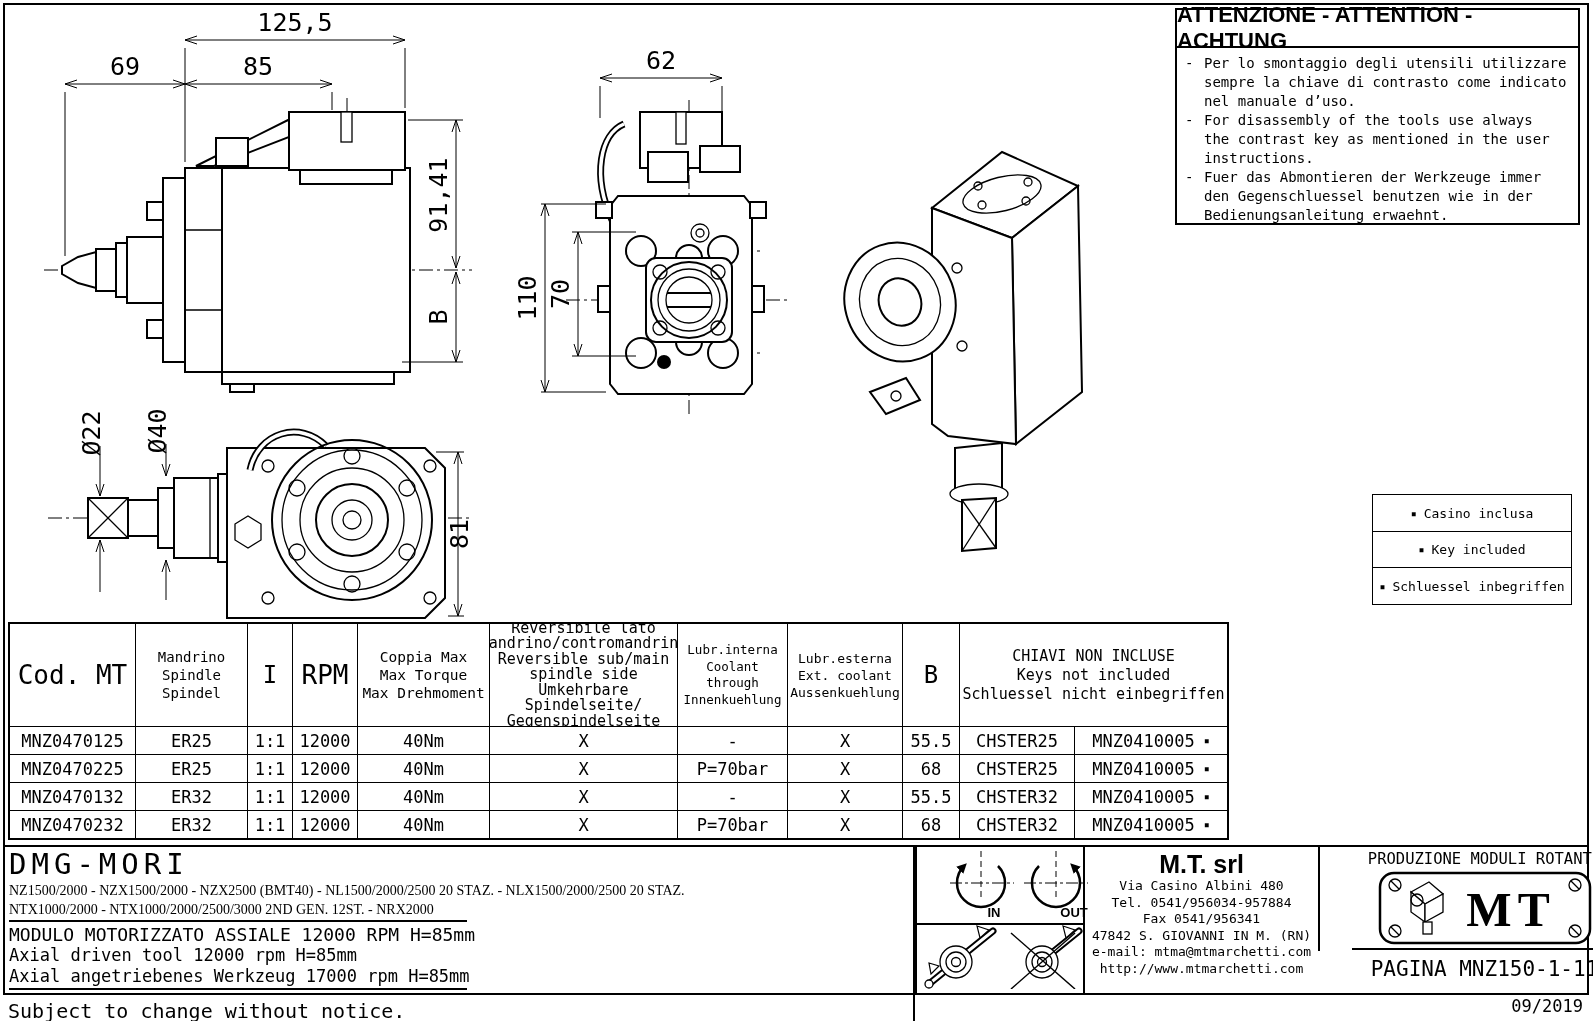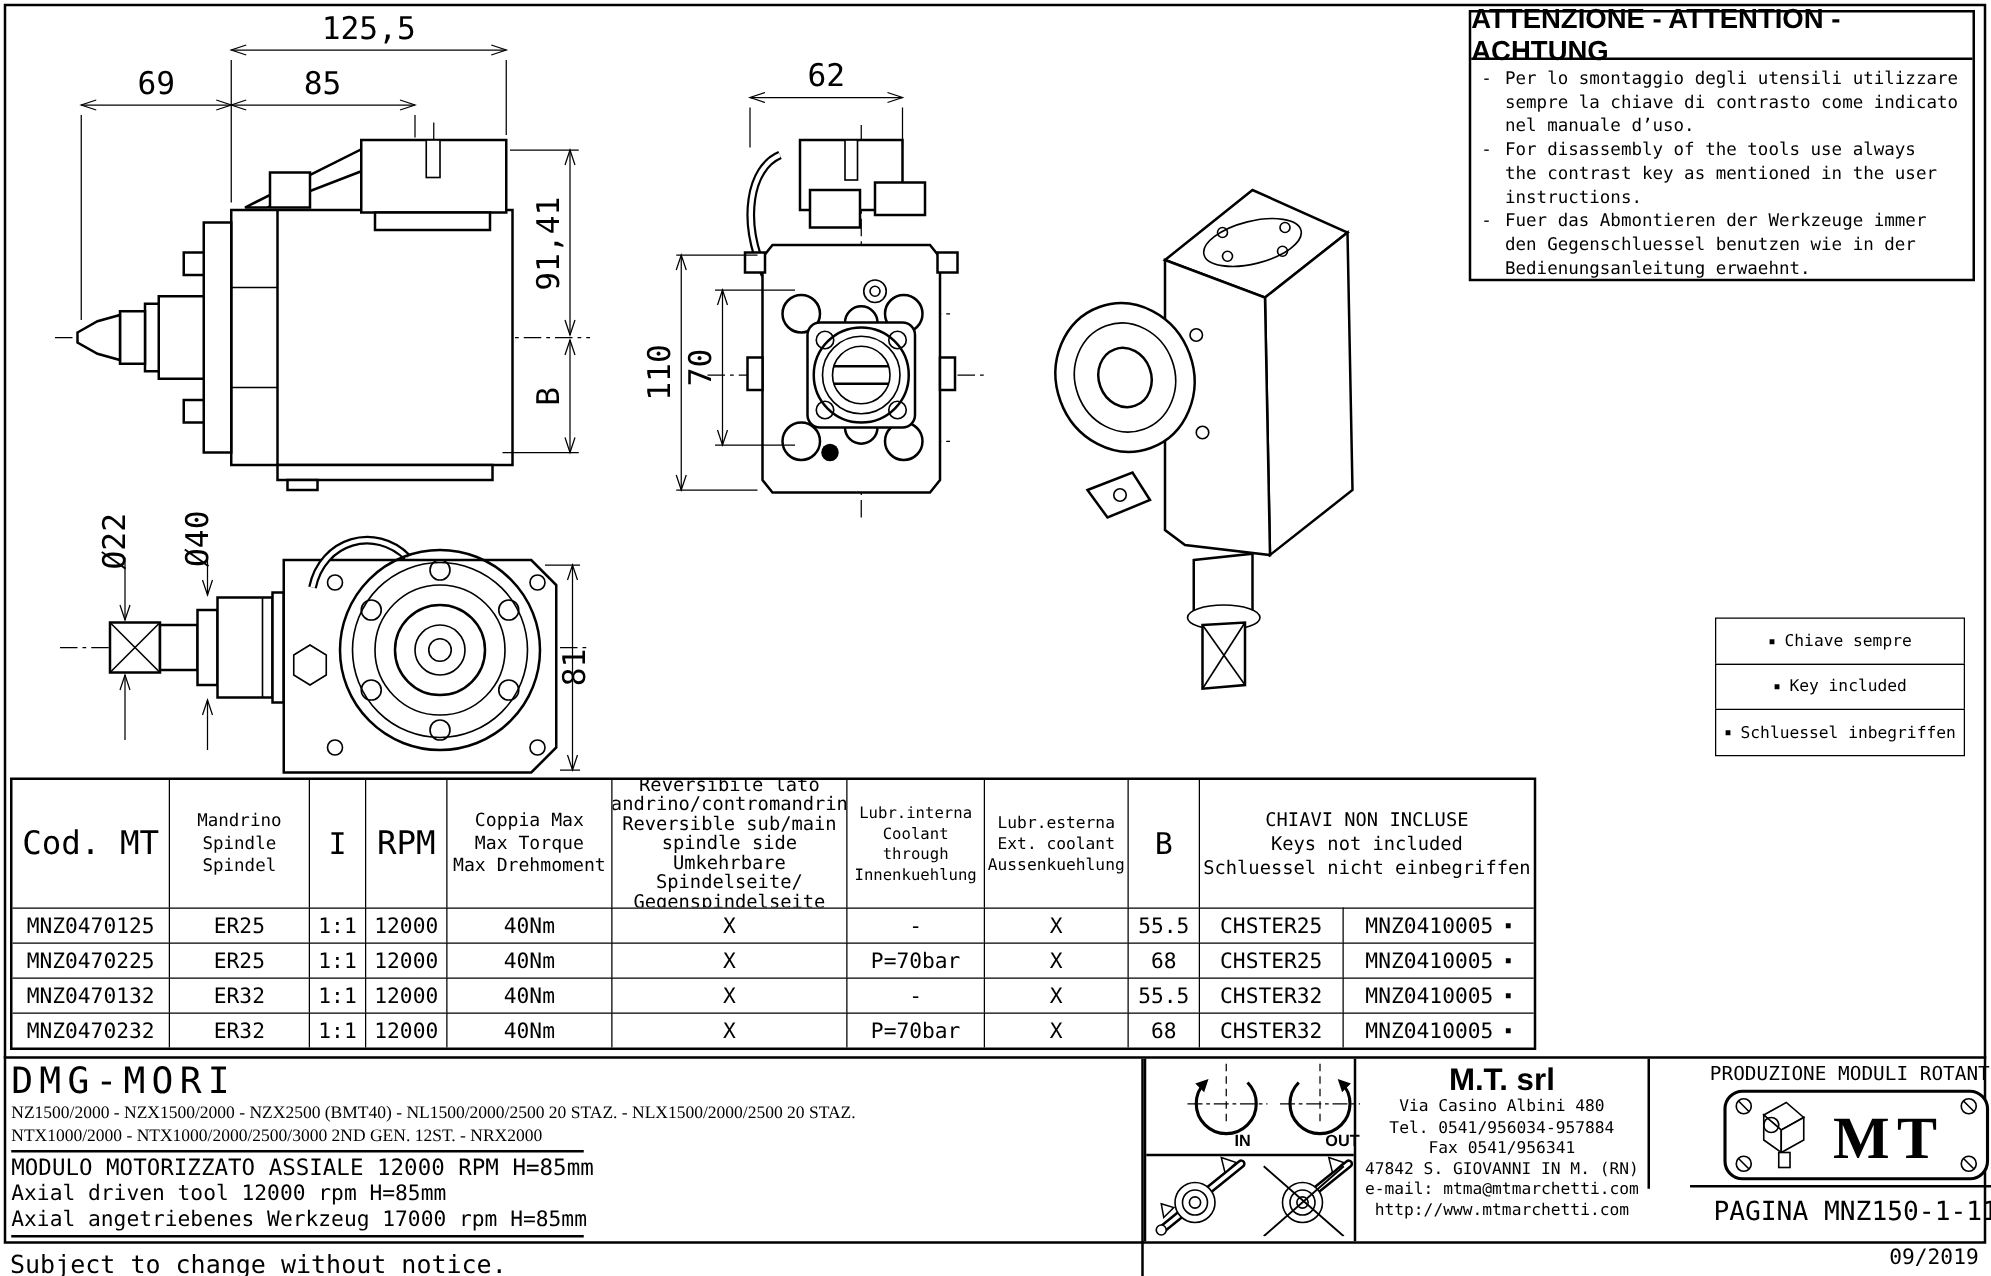--- a/index.html
+++ b/index.html
@@ -273,21 +273,21 @@
       <span class="wtxt">Fuer das Abmontieren der Werkzeuge immer
 den Gegenschluessel benutzen wie in der
 Bedienungsanleitung erwaehnt.</span>
     </div>
   </div>
 </div>
 
 <div class="abs key-notes">
   <div class="key-box">
     <span class="kbul">▪</span>
-    <span>Chiave sempre</span>
+    <span>Casino inclusa</span>
   </div>
   <div class="key-box">
     <span class="kbul">▪</span>
     <span>Key included</span>
   </div>
   <div class="key-box">
     <span class="kbul">▪</span>
     <span>Schluessel inbegriffen</span>
   </div>
 </div>

